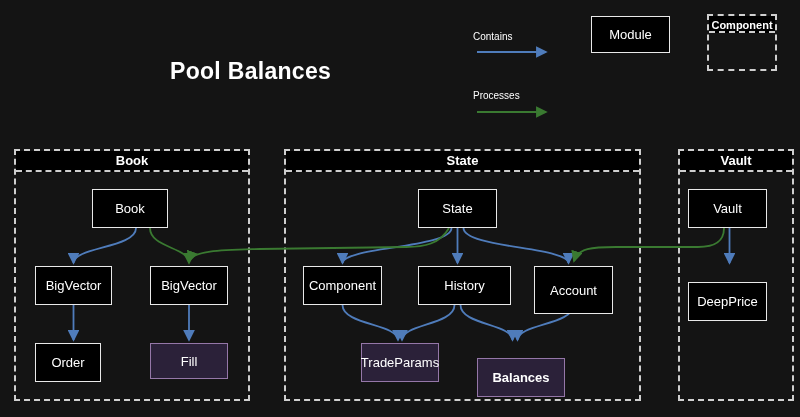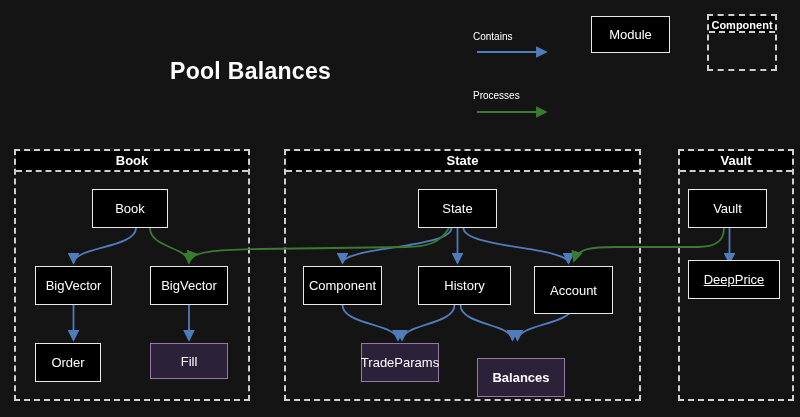--- a/index.html
+++ b/index.html
@@ -106,16 +106,16 @@
       <div class="node module" style="left: 150px; top: 266px; width: 78px; height: 39px;">BigVector</div>
       <div class="node module" style="left: 35px; top: 343px; width: 66px; height: 39px;">Order</div>
       <div class="node primitive" style="left: 150px; top: 343px; width: 78px; height: 36px;">Fill</div>
       <div class="node module" style="left: 418px; top: 189px; width: 79px; height: 39px;">State</div>
       <div class="node module" style="left: 303px; top: 266px; width: 79px; height: 39px;">Component</div>
       <div class="node module" style="left: 418px; top: 266px; width: 93px; height: 39px;">History</div>
       <div class="node module" style="left: 534px; top: 266px; width: 79px; height: 48px;">Account</div>
       <div class="node primitive" style="left: 361px; top: 343px; width: 78px; height: 39px;">TradeParams</div>
       <div class="node primitive" style="left: 477px; top: 358px; width: 88px; height: 39px; font-weight: bold;">Balances</div>
       <div class="node module" style="left: 688px; top: 189px; width: 79px; height: 39px;">Vault</div>
-      <div class="node module" style="left: 688px; top: 260px; width: 92px; height: 39px; text-decoration: underline;">DeepPrice</div>
+      <div class="node module" style="left: 688px; top: 282px; width: 79px; height: 39px;">DeepPrice</div>
     </div>
 
 </div>
 
 </body></html>

